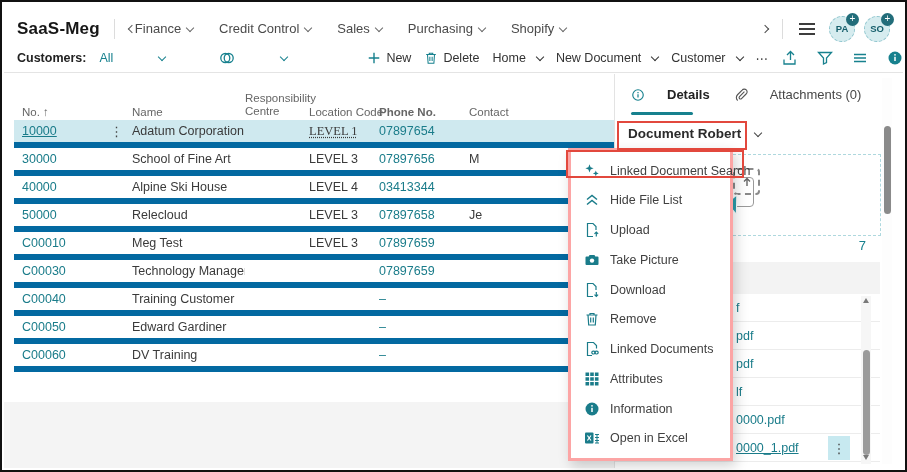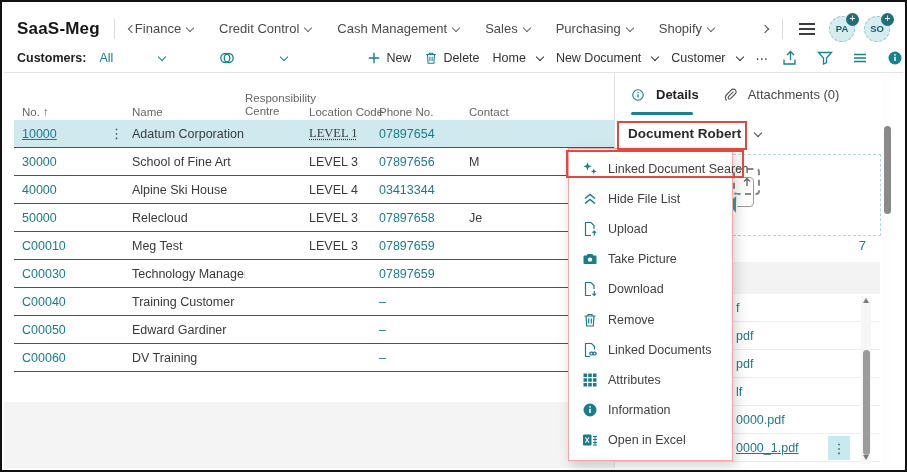--- a/index.html
+++ b/index.html
@@ -41,34 +41,34 @@
   .tb-right { margin-left:auto; display:flex; align-items:center; gap:19px; }
   .tb-more { color:#444; letter-spacing:1px; cursor:pointer; }
 
   
   .grid7 { display:grid; grid-template-columns:88px 22px 113px 64px 70px 90px 1fr; }
   .thead { position:absolute; left:12px; top:84px; width:600px; height:34px; align-items:end;
            padding:0 0 5px 8px; font-size:11.5px; color:#666; z-index:1; }
   .hcell { white-space:nowrap; }
   .hcell.wrap { white-space:normal; line-height:1.15; }
   .tbody { position:absolute; left:12px; top:118px; width:600px; z-index:1; }
-  .trow { height:28px; align-items:center; padding-left:8px; border-bottom:1px solid #0369a1; background:#fff;
+  .trow { height:28px; align-items:center; padding-left:8px; border-bottom:6px solid #0369a1; background:#fff;
           font-size:12.5px; color:#3a3a3a; cursor:pointer; }
   .trow.sel { background:#cfe9ef; }
   .cell { overflow:hidden; white-space:nowrap; }
   .link { color:#1a7c8a; }
   .und { text-decoration:underline; }
   .dotted { text-decoration:underline dotted; text-underline-offset:2px;font-family:Liberation Serif, serif; }
   .rowmenu { color:#444; font-size:13px; }
   .bottomgray { position:absolute; left:2px; top:400px; width:610px; bottom:2px; background:#f4f4f4; z-index:0; }
 
   
   .panel { position:absolute; left:612px; top:72px; right:2px; bottom:2px; background:#fff; border-left:1px solid #e3e3e3; z-index:1; }
   .tabs { display:flex; gap:24px; padding:13px 0 0 16px; font-size:13px; align-items:center; }
-  .tab { display:flex; align-items:center; gap:11px; cursor:pointer; color:#474747; }
+  .tab { display:flex; align-items:center; gap:22px; cursor:pointer; color:#474747; }
   .tab.active { color:#222; font-weight:700; }
   .tab .ic { color:#17818e; }
   .tab .ic.clip { color:#555; }
   .tab-underline { position:absolute; left:16px; top:38px; width:62px; height:3px; background:#17818e; border-radius:2px; }
   .doclinks { position:absolute; left:13px; top:52px; display:flex; align-items:center; gap:8px;
               font-size:13.5px; font-weight:700; color:#2b2b2b; cursor:pointer; }
   .doclinks .chv { color:#444; }
   .dropzone { position:absolute; left:8px; top:80px; width:258px; height:82px; border:1px dashed #aed8de; }
   .gdoc { position:absolute; left:78px; top:22px; width:52px; height:30px; border:1.5px solid #9a9a9a; border-radius:4px; }
   .gsquare { position:absolute; left:109px; top:13px; width:27px; height:27px; border:2px dashed #8a8a8a; border-radius:4px;
@@ -84,21 +84,21 @@
            display:flex; align-items:center; justify-content:center; font-size:13px; cursor:pointer; }
   .iscroll { position:absolute; left:246px; top:222px; width:10px; bottom:4px; background:#f6f6f6; }
   .tri { width:0; height:0; border-left:3px solid transparent; border-right:3px solid transparent; margin:2px auto; }
   .tri.up { border-bottom:5px solid #7a7a7a; }
   .tri.dn { border-top:5px solid #7a7a7a; position:absolute; bottom:2px; left:2px; }
   .ithumb { position:absolute; left:1.5px; top:54px; width:7px; height:105px; background:#9b9b9b; border-radius:4px; }
   .oscroll { position:absolute; right:11px; top:4px; width:10px; bottom:4px; background:#fdfdfd; }
   .othumb { position:absolute; left:1.5px; top:48px; width:7px; height:88px; background:#8a8a8a; border-radius:4px; }
 
   
-  .menu { position:absolute; left:566px; top:146px; width:165px; height:313px; background:#fff; border:1px solid #fca5a5;
+  .menu { position:absolute; left:566px; top:146px; width:165px; height:313px; background:#fff; border:3px solid #fca5a5;
           box-shadow:3px 5px 12px rgba(0,0,0,.18); z-index:5; display:flex; flex-direction:column;
           justify-content:space-between; padding:5px 0; }
   .mitem { display:flex; align-items:center; gap:10px; padding-left:13px; font-size:12.5px; color:#404040; height:29px; cursor:pointer; }
   .mitem .ic { color:#1a7c8a; flex:0 0 16px; }
   .mitem span.mlabel { white-space:nowrap; }
 
   
   .redbox { position:absolute; border:2px solid #e2483d; z-index:6; pointer-events:none; }
   .redbox.r1 { left:615px; top:119px; width:130px; height:29px; }
   .redbox.r2 { left:564px; top:148px; width:178px; height:28px; }
@@ -112,24 +112,20 @@
     <div class="apptitle">SaaS-Meg</div>
     <div class="vdiv"></div>
     <span class="chv lft backchv"></span>
     <nav class="nav" id="nav-items">
         <span class="navitem">
           <span>Finance</span>
           <span class="chv"></span>
         </span>
         <span class="navitem">
           <span>Credit Control</span>
-          <span class="chv"></span>
-        </span>
-        <span class="navitem">
-          <span>Cash Management</span>
           <span class="chv"></span>
         </span>
         <span class="navitem">
           <span>Sales</span>
           <span class="chv"></span>
         </span>
         <span class="navitem">
           <span>Purchasing</span>
           <span class="chv"></span>
         </span>
@@ -243,21 +239,21 @@
           </svg>
         </span>
     </div>
   </div>
 
   <div class="thead grid7" id="thead">
       <div class="hcell" style="grid-column: 1;">No. ↑</div>
       <div class="hcell" style="grid-column: 3;">Name</div>
       <div class="hcell wrap" style="grid-column: 4;">Responsibility Centre</div>
       <div class="hcell" style="grid-column: 5;">Location Code</div>
-      <div class="hcell" style="grid-column: 6;">Phone No.</div>
+      <div class="hcell" style="grid-column: 6; font-weight: bold;">Phone No.</div>
       <div class="hcell" style="grid-column: 7; margin-top: 20px;">Contact</div>
     </div>
   <div class="tbody" id="tbody">
       <div class="trow grid7 sel">
         <span class="cell link und">10000</span>
         <span class="cell rowmenu">⋮</span>
         <span class="cell">Adatum Corporation</span>
         <span class="cell"></span>
         <span class="cell dotted">LEVEL 1</span>
         <span class="cell link">07897654</span>

